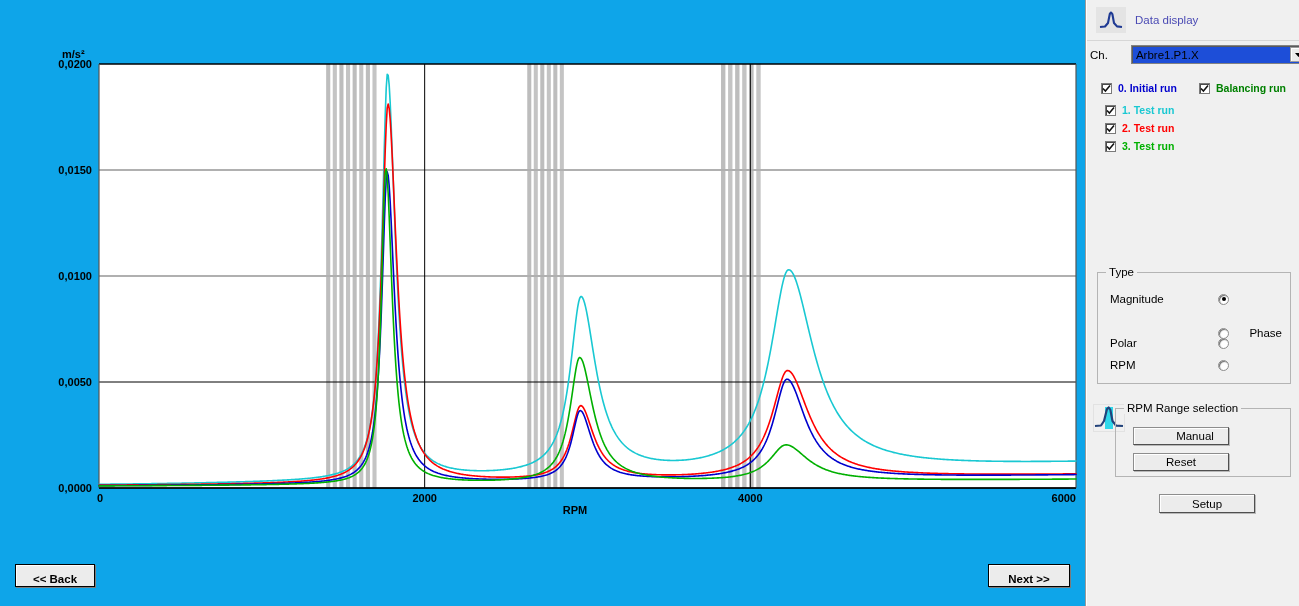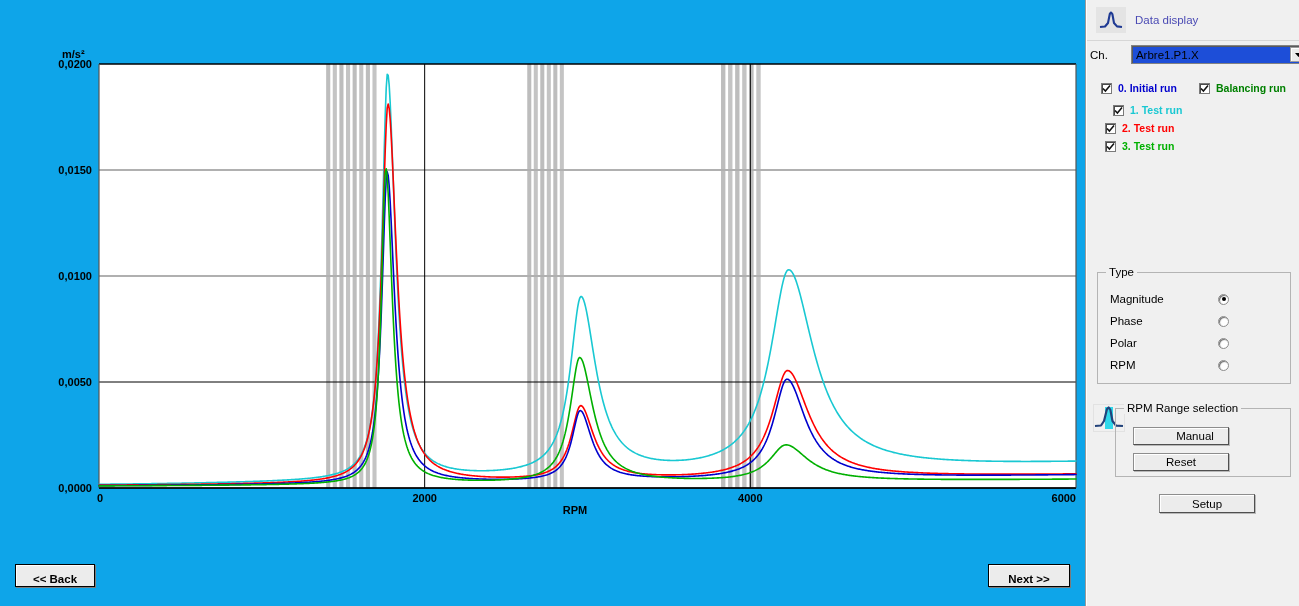--- a/index.html
+++ b/index.html
@@ -412,21 +412,21 @@
             <div style="display: flex; align-items: center;">
               <span class="chk">
                 <svg width="9" height="9" viewBox="0 0 9 9">
                   <path d="M1,4.4 L3.4,7 L8,1.4" fill="none" stroke="#111" stroke-width="1.5"></path>
                 </svg>
               </span>
               <span class="legend-label" style="color: rgb(0, 128, 0);">Balancing run</span>
             </div>
           </div>
         </div>
-        <div class="legend-row" style="margin-left: 12px; height: 22px;">
+        <div class="legend-row" style="margin-left: 4px; height: 22px;">
           <div style="display: flex; align-items: center;">
             <span class="chk">
               <svg width="9" height="9" viewBox="0 0 9 9">
                 <path d="M1,4.4 L3.4,7 L8,1.4" fill="none" stroke="#111" stroke-width="1.5"></path>
               </svg>
             </span>
             <span class="legend-label" style="color: rgb(25, 200, 210);">1. Test run</span>
           </div>
         </div>
         <div class="legend-row" style="margin-left: 4px; height: 18px;">
@@ -451,21 +451,21 @@
         </div>
       </div>
 
     <div class="groupbox" id="type-box">
       <span class="gb-title">Type</span>
       <div id="type-options">
           <div class="radio-row" style="top: 16px;">
             <span class="radio-label">Magnitude</span>
             <span class="radio on"></span>
           </div>
-          <div class="radio-row" style="top: 38px;">
+          <div class="radio-row" style="top: 50px; justify-content: flex-end;">
             <span class="radio-label">Phase</span>
             <span class="radio"></span>
           </div>
           <div class="radio-row" style="top: 60px;">
             <span class="radio-label">Polar</span>
             <span class="radio"></span>
           </div>
           <div class="radio-row" style="top: 82px;">
             <span class="radio-label">RPM</span>
             <span class="radio"></span>

